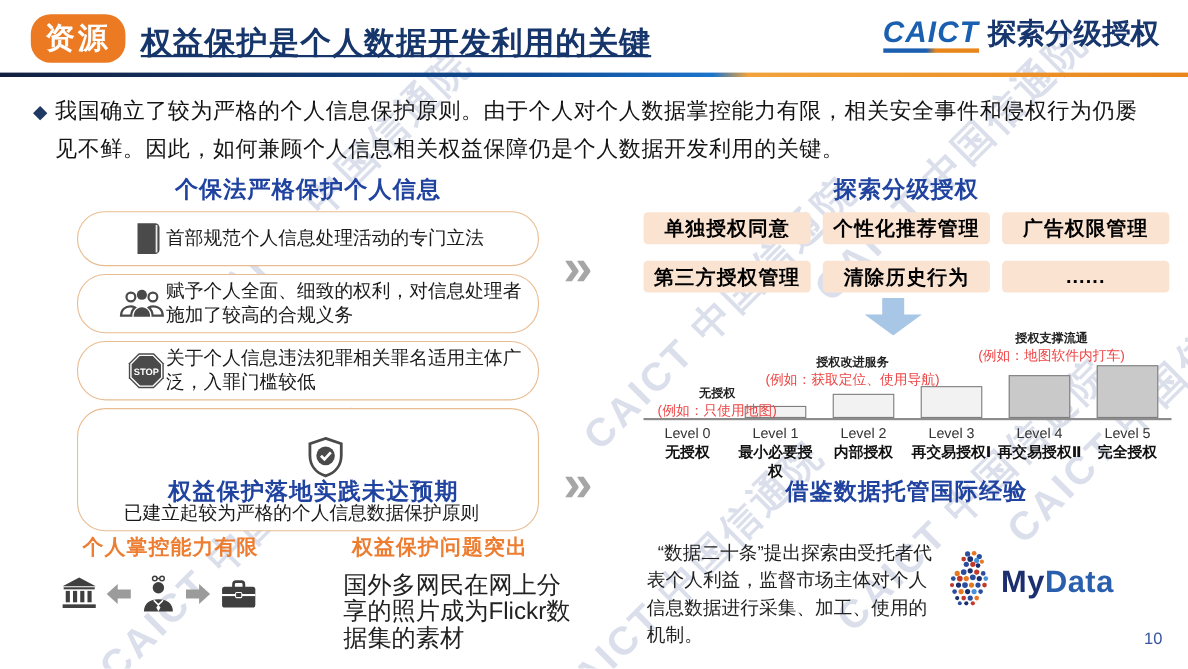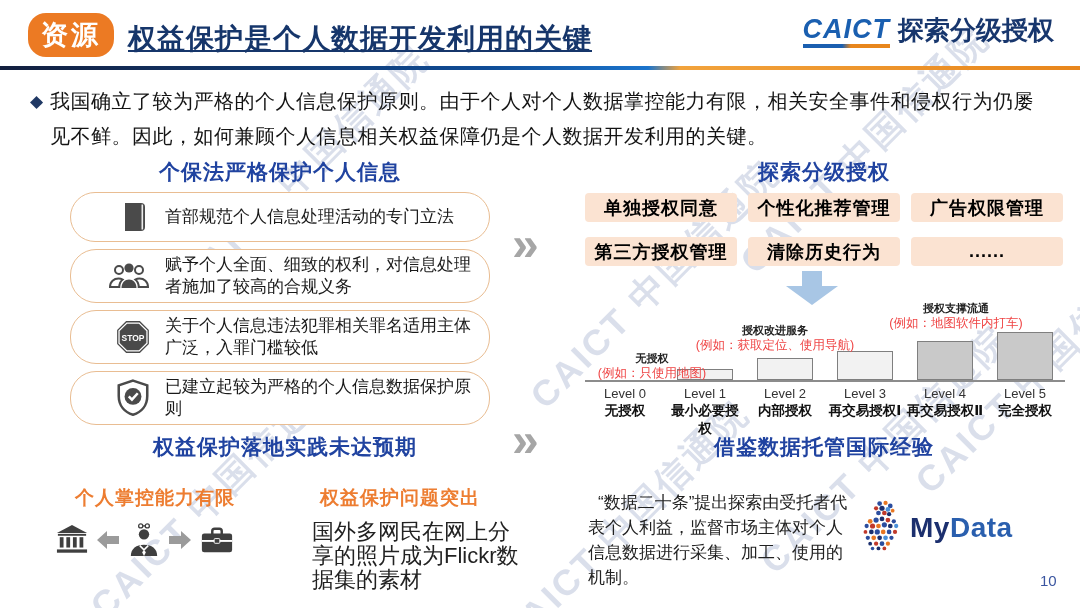--- a/index.html
+++ b/index.html
@@ -31,21 +31,21 @@
   
   .intro{left:30px;top:84px;width:1030px;display:flex;gap:7px;}
   .intro-bullet{font-size:17px;color:#1F3864;line-height:35px;}
   .intro-text{font-size:20px;letter-spacing:0.5px;line-height:35px;color:#141414;width:1000px;}
   
   .sec-title{font-size:21px;font-weight:bold;color:#2043A0;text-align:center;letter-spacing:1px;}
   
   .pills{left:70px;top:192px;width:420px;}
   .pill{
     box-sizing:border-box;width:420px;background:#fff;border:1.6px solid #E9BD92;
-    border-radius:26px;display:flex;align-items:center;margin-bottom:7px;padding:4px 12px 4px 0;gap:14px;
+    border-radius:26px;display:flex;align-items:center;margin-bottom:7px;padding:4px 12px 4px 0;
   }
   .pill-icon{width:80px;flex:0 0 80px;display:flex;justify-content:flex-end;align-items:center;}
   .pill-text{font-size:17px;line-height:22px;color:#1a1a1a;}
   
   .chev{font-size:48px;font-weight:bold;color:#a6a6a6;line-height:48px;}
   
   .tags{left:585px;top:193px;width:478px;display:grid;grid-template-columns:repeat(3,152px);gap:15px 11px;}
   .tag{
     height:29px;background:#FBE3D2;border-radius:4px;display:flex;align-items:center;justify-content:center;
     font-size:18px;font-weight:bold;color:#000000;letter-spacing:1px;
@@ -135,21 +135,21 @@
       <div class="pill" style="min-height: 48px;">
         <span class="pill-icon">
           <svg width="36" height="36" viewBox="0 0 34 34">
             <polygon points="10.5,2 23.5,2 32,10.5 32,23.5 23.5,32 10.5,32 2,23.5 2,10.5" fill="#4A4A4A"></polygon>
             <polygon points="11.2,3.8 22.8,3.8 30.2,11.2 30.2,22.8 22.8,30.2 11.2,30.2 3.8,22.8 3.8,11.2" fill="none" stroke="#fff" stroke-width="1.2"></polygon>
             <text x="17" y="20.5" font-size="8" font-weight="bold" fill="#fff" text-anchor="middle" font-family="Liberation Sans, sans-serif">STOP</text>
           </svg>
         </span>
         <span class="pill-text">关于个人信息违法犯罪相关罪名适用主体广泛，入罪门槛较低</span>
       </div>
-      <div class="pill" style="min-height: 46px;">
+      <div class="pill" style="min-height: 46px; flex-direction: column;">
         <span class="pill-icon">
           <svg width="36" height="38" viewBox="0 0 34 36">
             <path d="M17 1.5 L30.5 6 v10 c0 9-5.5 15.3-13.5 17.8 C9 31.3 3.5 25 3.5 16 V6 z" fill="#fff" stroke="#4A4A4A" stroke-width="2.4"></path>
             <circle cx="17" cy="16.5" r="8" fill="#4A4A4A"></circle>
             <path d="M13 16.5 l3 3 5.5-6" stroke="#fff" stroke-width="2.4" fill="none"></path>
           </svg>
         </span>
         <span class="pill-text">已建立起较为严格的个人信息数据保护原则</span>
       </div>
     </div>

